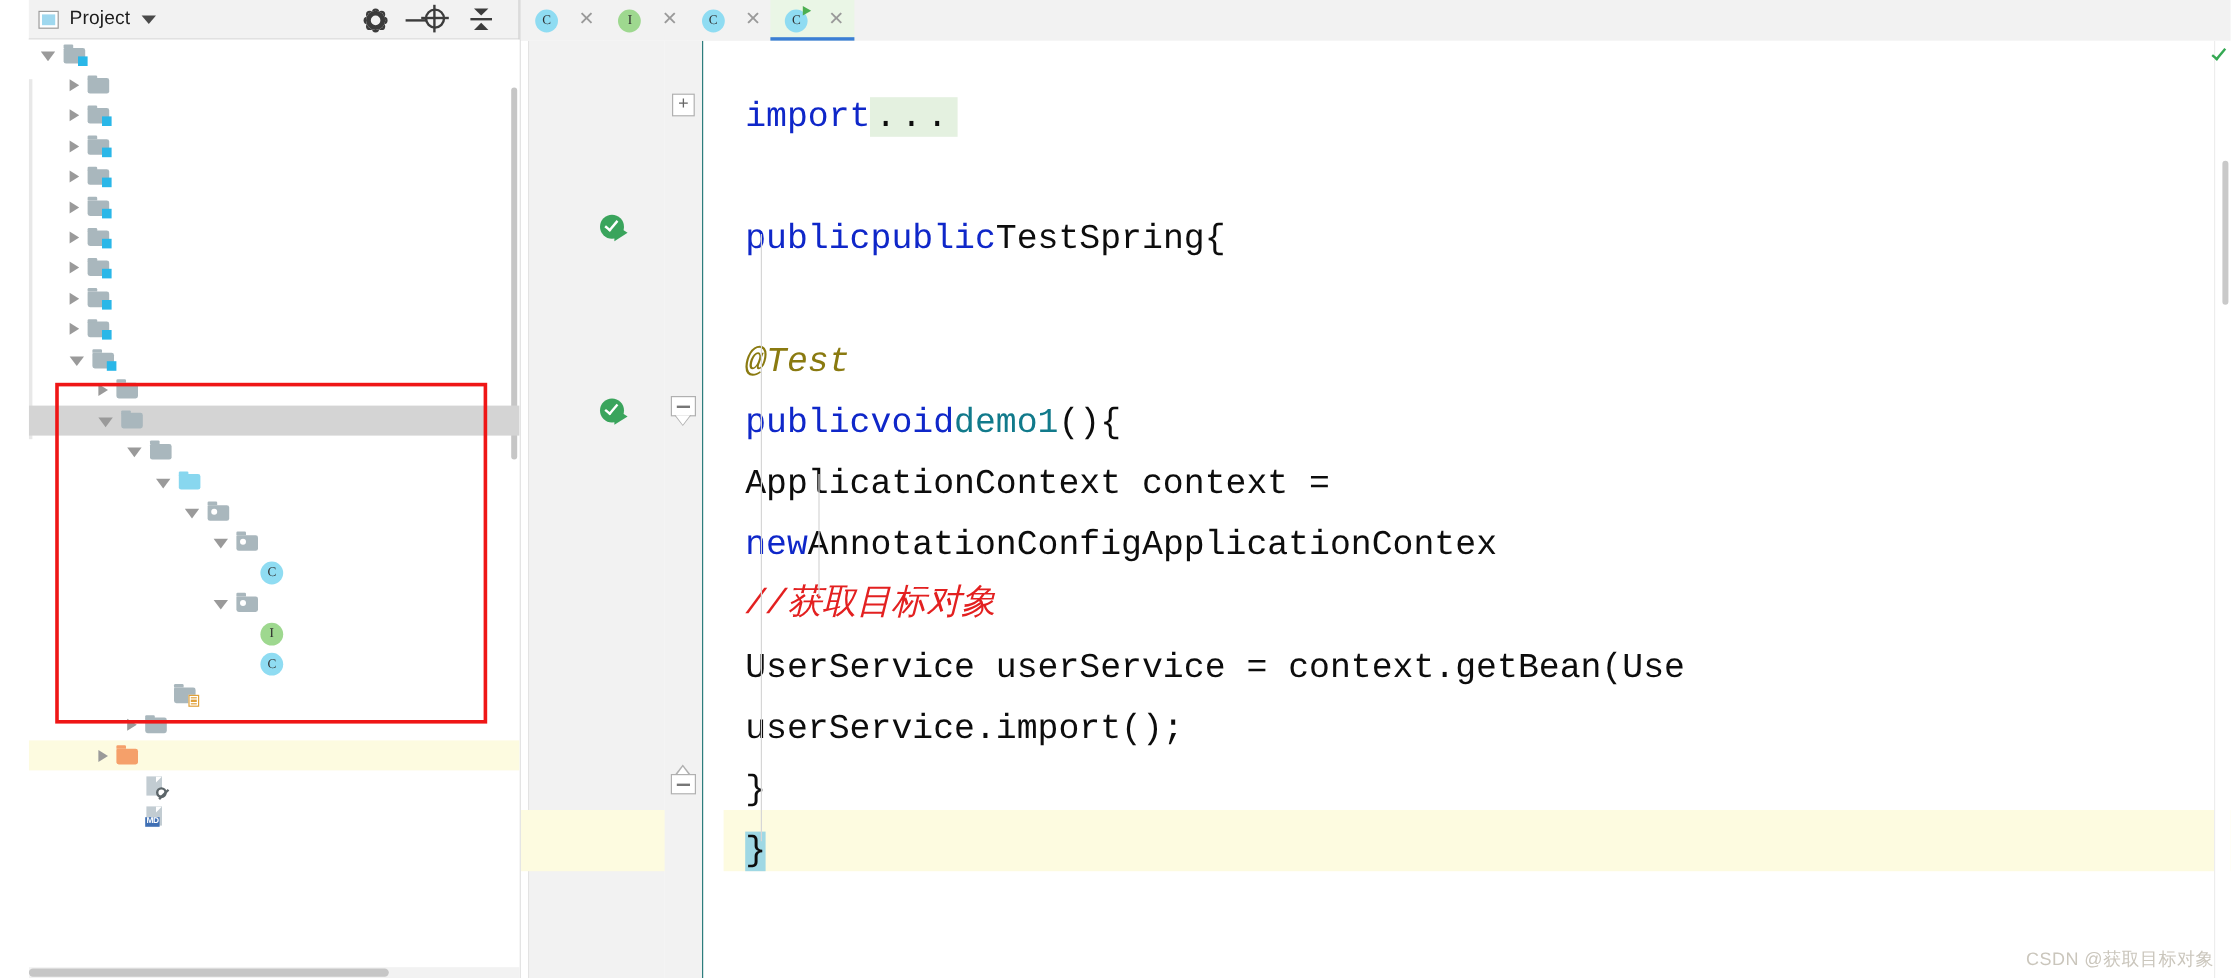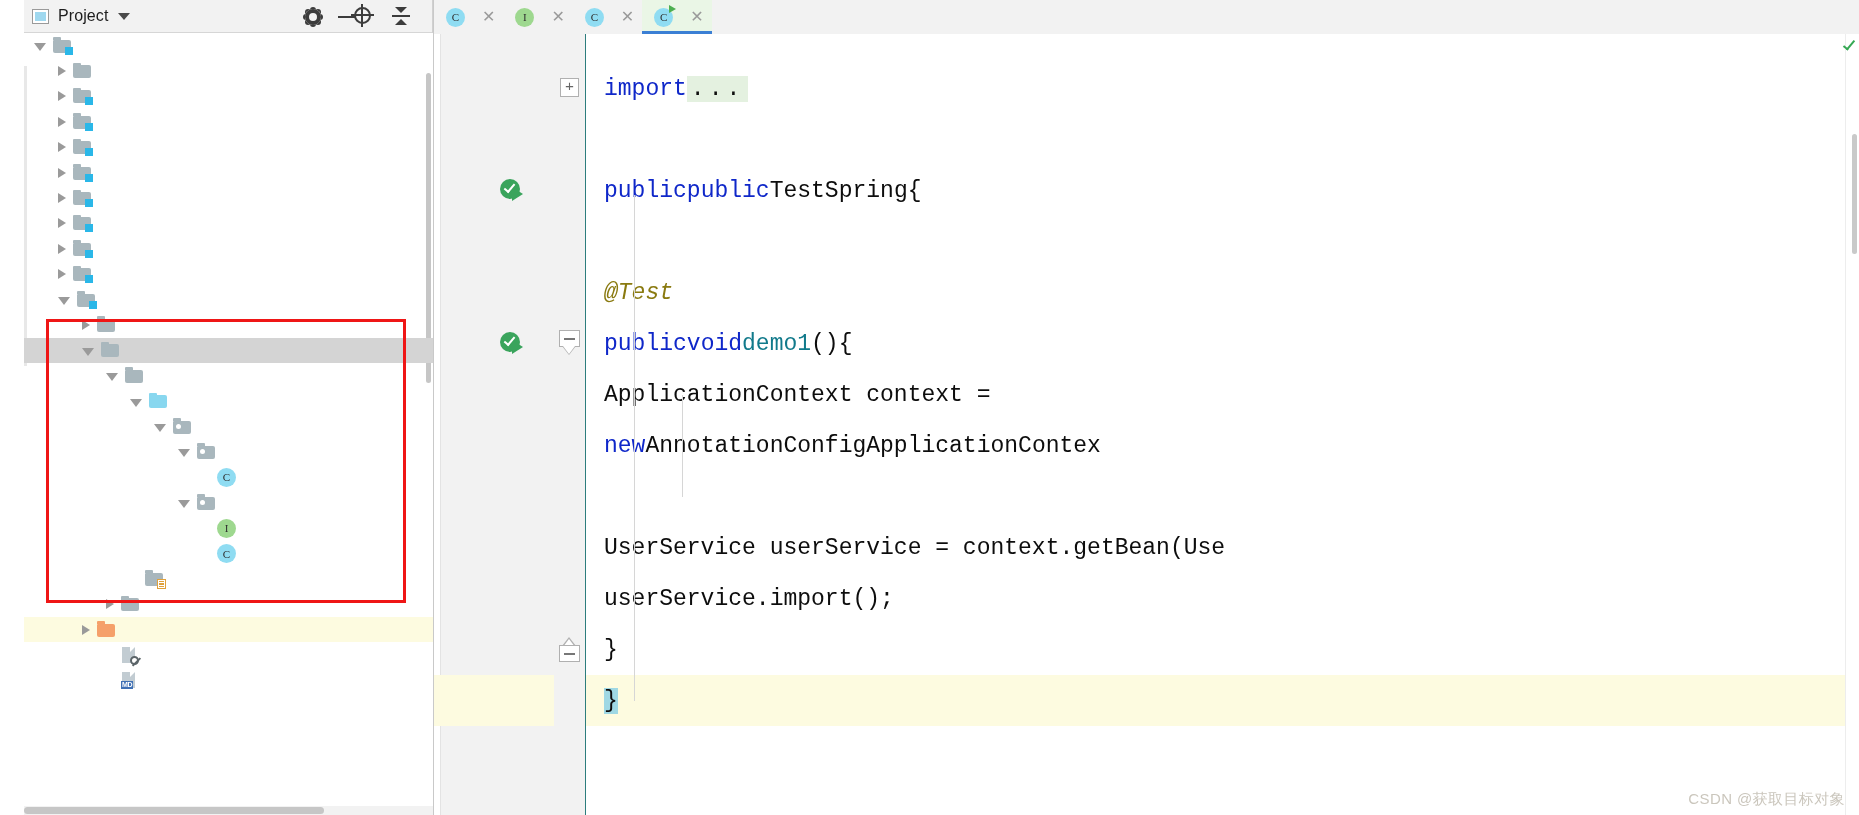--- a/index.html
+++ b/index.html
@@ -173,23 +173,23 @@
   .fold-minus .pt { position:absolute; left:3px; top:16px; width:0;height:0; border-left:7.5px solid transparent; border-right:7.5px solid transparent; border-top:9px solid #b0b0b0; }
   .fold-minus .pt::after { content:""; position:absolute; left:-6.5px; top:-9.5px; width:0;height:0; border-left:6.5px solid transparent; border-right:6.5px solid transparent; border-top:8px solid #fff; }
   .fold-end { position: absolute; left: 5px; width: 21px; height: 26px; }
   .fold-end .bx2 { position:absolute; left:0; top:9px; width:21px; height:17px; border:1px solid #b0b0b0; background:#fff; }
   .fold-end .bx2::after { content:""; position:absolute; left:4px; top:7px; width:11px; height:1.5px; background:#777; }
   .fold-end .pt2 { position:absolute; left:3px; top:1px; width:0;height:0; border-left:7.5px solid transparent; border-right:7.5px solid transparent; border-bottom:9px solid #b0b0b0; }
   .fold-end .pt2::after { content:""; position:absolute; left:-6.5px; top:1.5px; width:0;height:0; border-left:6.5px solid transparent; border-right:6.5px solid transparent; border-bottom:8px solid #fff; }
 
   #code { position: absolute; left: 152px; top: 0; right: 0; height: 781px; }
   .cline {
-    position: absolute; left: 0; right: 0; height: 51px;
-    display: flex; align-items: center;
-    font-family: "Liberation Mono", monospace; font-size: 23px;
+    position: absolute; left: 17px; right: 0; height: 51px;
+    display: flex; align-items: flex-end;
+    font-family: "Liberation Mono", monospace; font-size: 29px;
     color: #0d0d0d; white-space: pre;
   }
   .cline.cream { background: #fdfbe0; }
   .kw { color: #0f27c9; }
   .anno { color: #8a7a10; }
   .mth { color: #117a8b; }
   .cmt { color: #e32020; font-style: italic; }
   .fold-chip { background: #e4f1e0; padding: 0 4px; letter-spacing: 4px; }
   .brace-hl { background: #9fd8e4; }
   .guide { position: absolute; width: 1px; background: #d6d6d6; }
@@ -512,20 +512,21 @@
       <div id="code">
           <div class="cline" style="top: -22px;"><span style="display:inline-block;width:18px"></span></div>
           <div class="cline" style="top: 29px;"><span style="display:inline-block;width:18px"></span><span class="kw">import</span> <span class="fold-chip">...</span></div>
           <div class="cline" style="top: 80px;"><span style="display:inline-block;width:18px"></span></div>
           <div class="cline" style="top: 131px;"><span style="display:inline-block;width:18px"></span><span class="kw">public</span> <span class="kw">public</span> <span>TestSpring</span> <span>{</span></div>
           <div class="cline" style="top: 182px;"><span style="display:inline-block;width:18px"></span></div>
           <div class="cline" style="top: 233px; font-style: italic;"><span style="display:inline-block;width:18px"></span>    <span class="anno">@Test</span></div>
           <div class="cline" style="top: 284px;"><span style="display:inline-block;width:18px"></span>    <span class="kw">public</span> <span class="kw">void</span> <span class="mth">demo1</span><span>(){</span></div>
           <div class="cline" style="top: 335px;"><span style="display:inline-block;width:18px"></span>        <span>ApplicationContext context =</span></div>
           <div class="cline" style="top: 386px;"><span style="display:inline-block;width:18px"></span>                <span class="kw">new</span> <span>AnnotationConfigApplicationContex</span></div>
+          <div class="cline" style="top: 437px;"><span style="display:inline-block;width:18px"></span>        <span class="cmt">//获取目标对象</span></div>
           <div class="cline" style="top: 488px;"><span style="display:inline-block;width:18px"></span>        <span>UserService userService = context.getBean(Use</span></div>
           <div class="cline" style="top: 539px;"><span style="display:inline-block;width:18px"></span>        <span>userService.import();</span></div>
           <div class="cline" style="top: 590px;"><span style="display:inline-block;width:18px"></span>    <span>}</span></div>
           <div class="cline cream" style="top: 641px;"><span style="display:inline-block;width:18px"></span><span class="brace-hl">}</span></div>
           <div class="guide" style="left: 48px; top: 161px; height: 153px;"></div>
           <div class="guide" style="left: 48px; top: 310px; height: 357px;"></div>
           <div class="guide" style="left: 96px; top: 361px; height: 102px;"></div>
         </div>
       <div id="right-gutter">
         <div id="check-ok">

